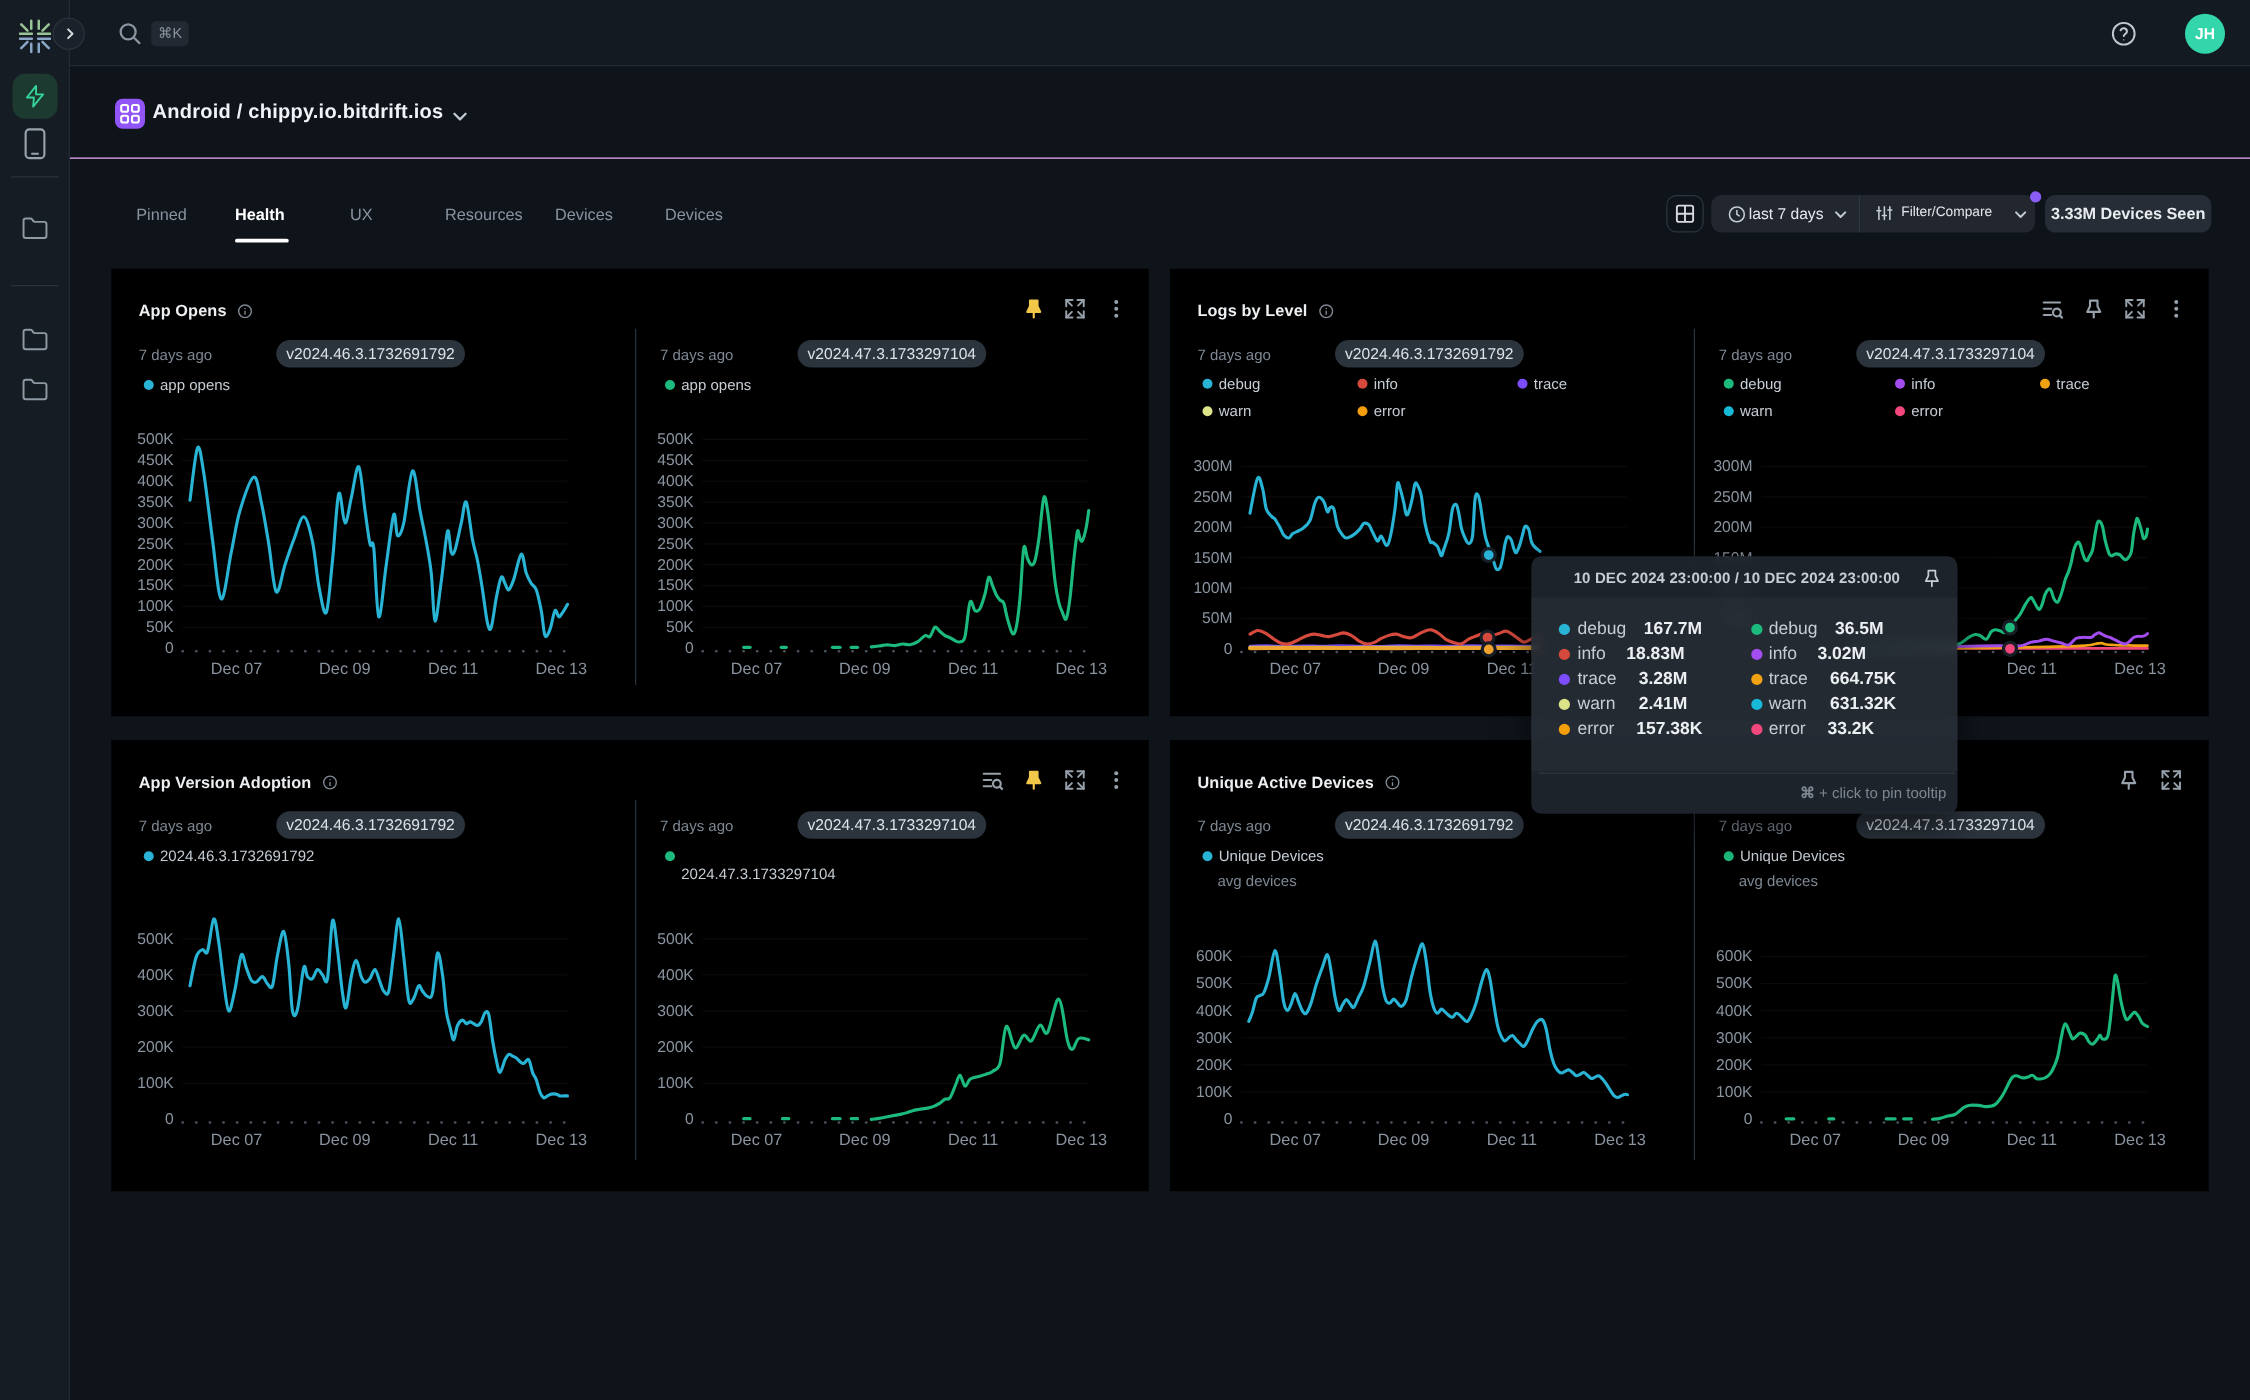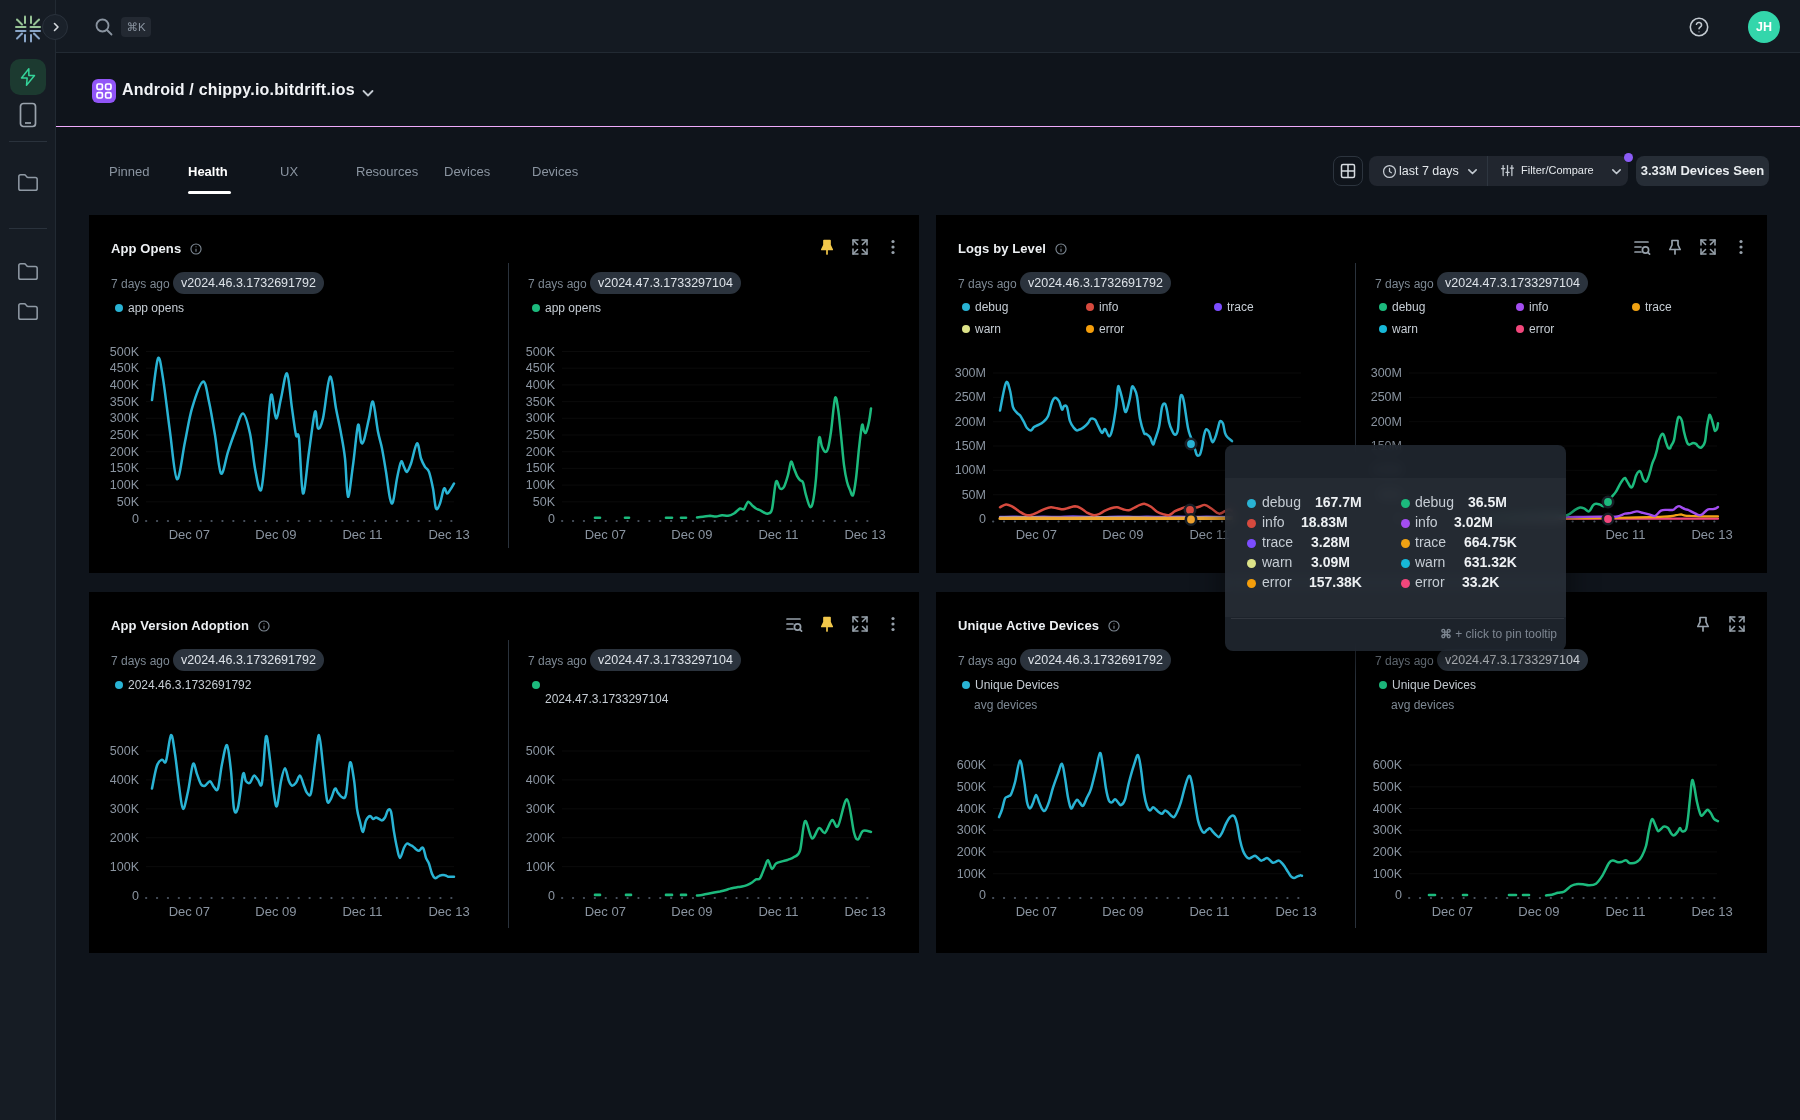--- a/index.html
+++ b/index.html
@@ -1,18 +1,18 @@
 <!DOCTYPE html>
 <html><head><meta charset="utf-8"><style>
 * { margin:0; padding:0; box-sizing:border-box; }
 html,body { width:1800px; height:1120px; background:#0f141b; font-family:"Liberation Sans", sans-serif; overflow:hidden; position:relative; }
 .card { position:absolute; background:#000000; border-radius:0; }
 .ctitle { position:absolute; left:22px; top:26px; font-size:13px; font-weight:bold; color:#edf0f3; letter-spacing:0.1px; }
 .days { position:absolute; top:62px; font-size:12px; color:#7d8893; }
-.chip { position:absolute; top:57px; height:22px; line-height:22px; padding:0 8px; background:#2b333d; border-radius:11px; font-size:12.5px; color:#dde2e8; }
+.chip { position:absolute; top:57px; height:22px; line-height:22px; padding:0 8px; background:#2b333d; border-radius:11px; font-size:12.5px; color:#dde2e8;margin-left:48px; }
 .ldot { position:absolute; width:8px; height:8px; border-radius:50%; }
 .lname { position:absolute; font-size:12px; color:#c6cdd4; white-space:nowrap; }
 #sidebar { position:absolute; left:0; top:0; width:56px; height:1120px; background:#161c24; border-right:1px solid #222a33; z-index:5; }
 #topbar { position:absolute; left:56px; top:0; width:1744px; height:53px; background:#141a22; border-bottom:1px solid #222a33; }
 #apphead { position:absolute; left:56px; top:53px; width:1744px; height:74px; border-bottom:1px solid #f0abfc; }
 .tab { position:absolute; top:164px; font-size:13px; color:#8a94a0; }
 #tooltip { position:absolute; left:1225px; top:445px; width:341px; height:206px; background:rgba(33,40,49,0.88); backdrop-filter:blur(6px); border-radius:8px; box-shadow:0 10px 30px rgba(0,0,0,0.55); z-index:20; }
 .tt-head { position:relative; height:33px; line-height:35px; text-align:center; font-size:12px; font-weight:bold; color:#c6cdd4; padding-right:12px; letter-spacing:0.1px; }
 .tt-body { position:absolute; left:0; top:33px; width:100%; height:139px; background:rgba(255,255,255,0.035); }
 .tdot { position:absolute; width:9px; height:9px; border-radius:50%; }
@@ -481,20 +481,24 @@
     </svg>
   <div style="position:absolute;left:9px;top:228px;width:38px;height:1px;background:#2a323c"></div>
   <svg width="22" height="22" viewBox="0 0 24 24" style="position:absolute;left:17px;top:261px" stroke="#8f99a4" stroke-width="1.7" fill="none" stroke-linejoin="round">
       <path d="M20 20a2 2 0 0 0 2-2V8a2 2 0 0 0-2-2h-7.9a2 2 0 0 1-1.69-.9L9.6 3.9A2 2 0 0 0 7.93 3H4a2 2 0 0 0-2 2v13a2 2 0 0 0 2 2Z"></path>
     </svg>
   <svg width="22" height="22" viewBox="0 0 24 24" style="position:absolute;left:17px;top:301px" stroke="#8f99a4" stroke-width="1.7" fill="none" stroke-linejoin="round">
       <path d="M20 20a2 2 0 0 0 2-2V8a2 2 0 0 0-2-2h-7.9a2 2 0 0 1-1.69-.9L9.6 3.9A2 2 0 0 0 7.93 3H4a2 2 0 0 0-2 2v13a2 2 0 0 0 2 2Z"></path>
     </svg>
 </div>
 <div id="tooltip">
+    <div class="tt-head"><span>10 DEC 2024 23:00:00 / 10 DEC 2024 23:00:00</span><svg width="15" height="15" viewBox="0 0 16 16" style="position:absolute;right:13px;top:10px" stroke="#c6cdd4" stroke-width="1.5" fill="none" stroke-linejoin="round" stroke-linecap="round">
+        <path d="M5 1.5 H11 V6 L13.2 10.5 H2.8 L5 6 Z"></path>
+        <line x1="8" y1="10.5" x2="8" y2="15"></line>
+      </svg></div>
     <div class="tt-body">
       <span class="tdot" style="background:#29b3d4;top:21px;left:22px"></span>
       <span class="tlab" style="top:16px;left:37px">debug</span>
       <span class="tval" style="top:16px;left:90px">167.7M</span>
       <span class="tdot" style="background:#1cba7d;top:21px;left:176px"></span>
       <span class="tlab" style="top:16px;left:190px">debug</span>
       <span class="tval" style="top:16px;left:243px">36.5M</span>
       <span class="tdot" style="background:#d64a3e;top:41px;left:22px"></span>
       <span class="tlab" style="top:36px;left:37px">info</span>
       <span class="tval" style="top:36px;left:76px">18.83M</span>
@@ -502,21 +506,21 @@
       <span class="tlab" style="top:36px;left:190px">info</span>
       <span class="tval" style="top:36px;left:229px">3.02M</span>
       <span class="tdot" style="background:#7c4dff;top:61px;left:22px"></span>
       <span class="tlab" style="top:56px;left:37px">trace</span>
       <span class="tval" style="top:56px;left:86px">3.28M</span>
       <span class="tdot" style="background:#f0a213;top:61px;left:176px"></span>
       <span class="tlab" style="top:56px;left:190px">trace</span>
       <span class="tval" style="top:56px;left:239px">664.75K</span>
       <span class="tdot" style="background:#dde388;top:81px;left:22px"></span>
       <span class="tlab" style="top:76px;left:37px">warn</span>
-      <span class="tval" style="top:76px;left:86px">3.09M</span>
+      <span class="tval" style="top:76px;left:86px">2.41M</span>
       <span class="tdot" style="background:#17b8d8;top:81px;left:176px"></span>
       <span class="tlab" style="top:76px;left:190px">warn</span>
       <span class="tval" style="top:76px;left:239px">631.32K</span>
       <span class="tdot" style="background:#f59e0b;top:101px;left:22px"></span>
       <span class="tlab" style="top:96px;left:37px">error</span>
       <span class="tval" style="top:96px;left:84px">157.38K</span>
       <span class="tdot" style="background:#f2477c;top:101px;left:176px"></span>
       <span class="tlab" style="top:96px;left:190px">error</span>
       <span class="tval" style="top:96px;left:237px">33.2K</span>
     </div>

